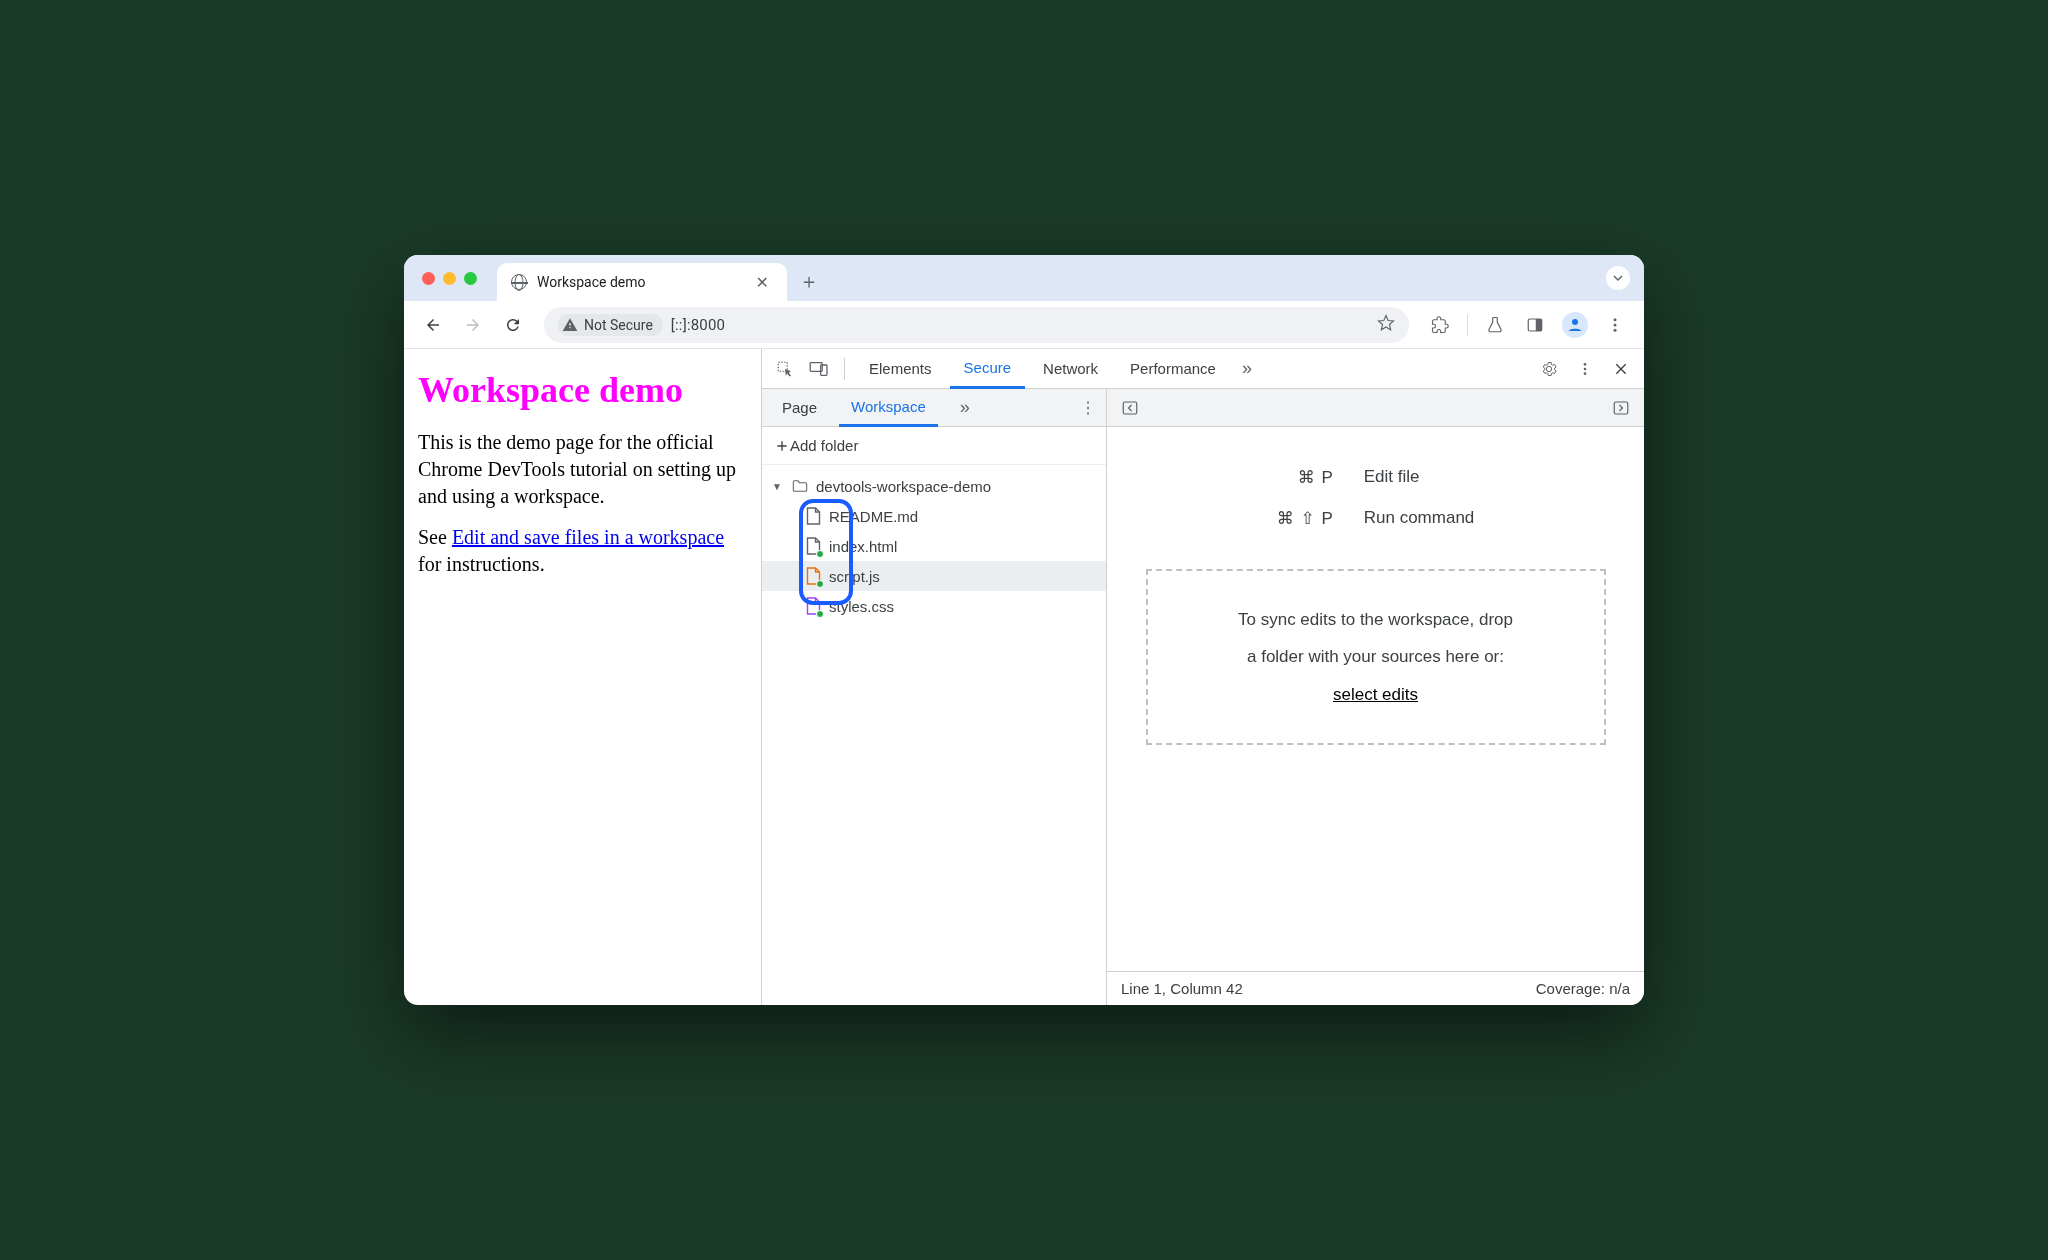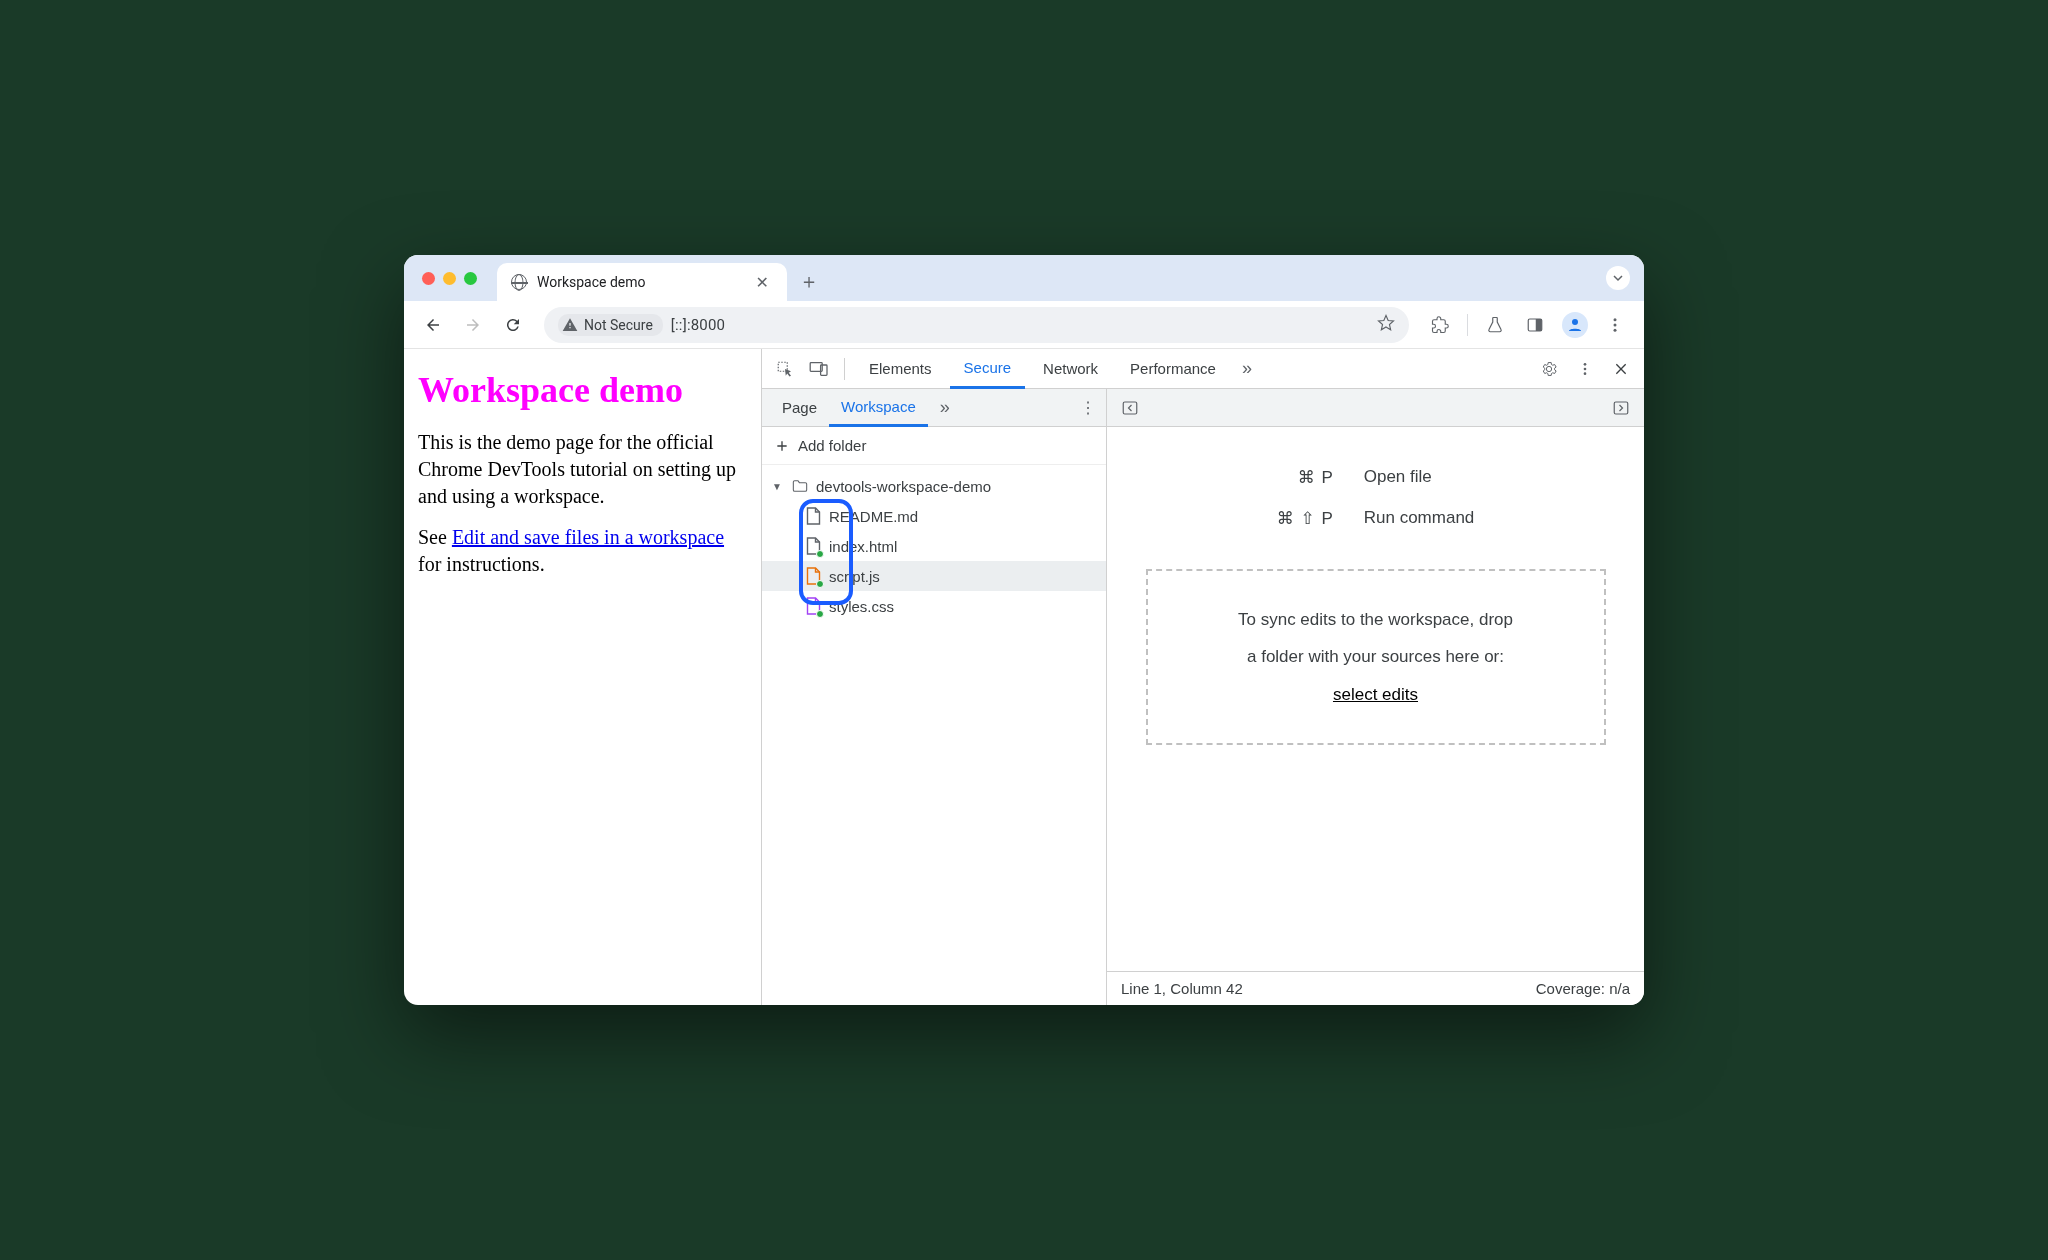--- a/index.html
+++ b/index.html
@@ -96,26 +96,26 @@
     padding: 0 8px; gap:4px;
   }
   .dt-ico { width:30px; height:30px; display:flex; align-items:center; justify-content:center; color:#5f6368; cursor:pointer;}
   .dt-tab { padding: 0 14px; height:100%; display:flex; align-items:center; font-size:15px; color:#3c4043; cursor:pointer;}
   .dt-tab.active { color:#1a73e8; border-bottom:3px solid #1a73e8; margin-bottom:-1px; font-weight:500;}
   .dt-more { font-size:18px; color:#5f6368; padding:0 8px; cursor:pointer;}
   .dt-right { margin-left:auto; display:flex; align-items:center; gap:6px;}
   .dt-body { flex:1; display:flex; overflow:hidden;}
   
   .src-side { width:345px; border-right:1px solid #d0d0d0; display:flex; flex-direction:column;}
-  .src-tabs { height:38px; display:flex; align-items:center; border-bottom:1px solid #d0d0d0; padding-left:8px; background:#f1f3f4;}
+  .src-tabs { height:38px; display:flex; align-items:center; border-bottom:1px solid #d0d0d0; padding-left:8px; background:#f1f3f4;gap:10px;}
   .src-tab { padding:0 12px; height:100%; display:flex; align-items:center; font-size:15px; color:#3c4043; cursor:pointer;}
   .src-tab.active { color:#1a73e8; border-bottom:3px solid #1a73e8; margin-bottom:-1px;}
   .src-tabs .more { margin-left:4px; font-size:18px; color:#5f6368; padding:0 8px;}
   .src-tabs .kebab { margin-left:auto; padding:0 10px; color:#5f6368;}
-  .addfolder { height:38px; display:flex; align-items:center; padding-left:12px; gap:8px; font-size:15px; color:#3c4043; border-bottom:1px solid #eee; cursor:pointer;}
+  .addfolder { height:38px; display:flex; align-items:center; padding-left:12px; gap:0; font-size:15px; color:#3c4043; border-bottom:1px solid #eee; cursor:pointer;}
   .tree { padding: 6px 0; font-size:15px; color:#3c4043;}
   .tree-row { display:flex; align-items:center; height:30px; gap:8px; padding-left:10px; cursor:pointer;}
   .tree-row.selected { background:#ebeef0;}
   .tri { font-size:10px; color:#5f6368; width:12px;}
   .folder-ico { width:16px; height:14px; display:inline-block;}
   .file-row { padding-left: 44px;}
   .ficon { width:15px; height:18px; position:relative; flex-shrink:0;}
   .ficon svg { width:15px; height:18px;}
   .gdot { position:absolute; right:-3px; bottom:-3px; width:8px; height:8px; border-radius:50%; background:#28a745; border:1.5px solid #fff;}
   .hl-box { position:absolute; border:4px solid #1a5cff; border-radius:14px; pointer-events:none;}
@@ -360,21 +360,21 @@
             <div class="dt-ico panel-toggle right">
               <svg width="18" height="18" viewBox="0 0 24 24">
                   <rect x="3" y="4" width="18" height="16" rx="2" fill="none" stroke="#5f6368" stroke-width="1.6"></rect>
                   <path d="M10 8l4 4-4 4" fill="none" stroke="#5f6368" stroke-width="1.6"></path>
                 </svg>
             </div>
           </div>
           <div class="ed-body">
             <div class="shortcuts">
               <div class="k">⌘ P</div>
-              <div>Open file</div>
+              <div>Edit file</div>
               <div class="k">⌘ ⇧ P</div>
               <div>Run command</div>
             </div>
             <div class="drop">
               <div>To sync edits to the workspace, drop</div>
               <div>a folder with your sources here or:</div>
               <div><span class="link">select edits</span></div>
             </div>
           </div>
           <div class="ed-status">

